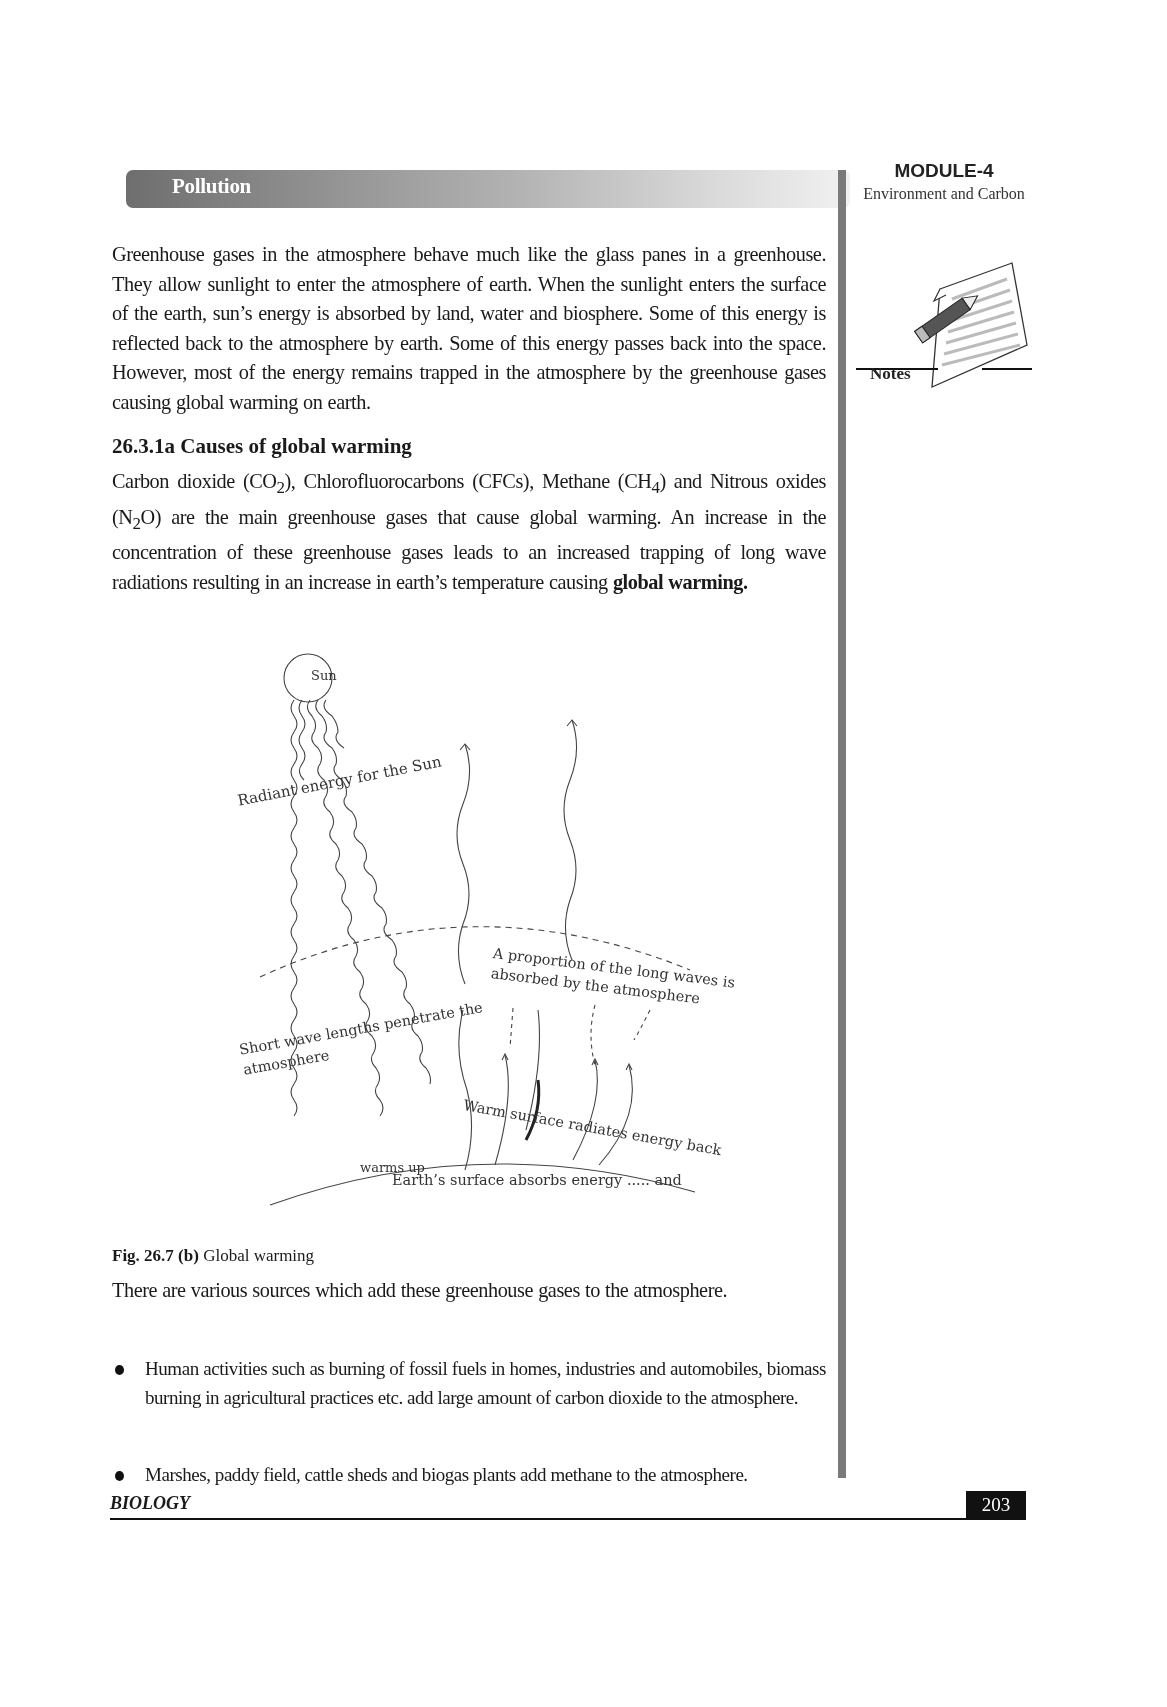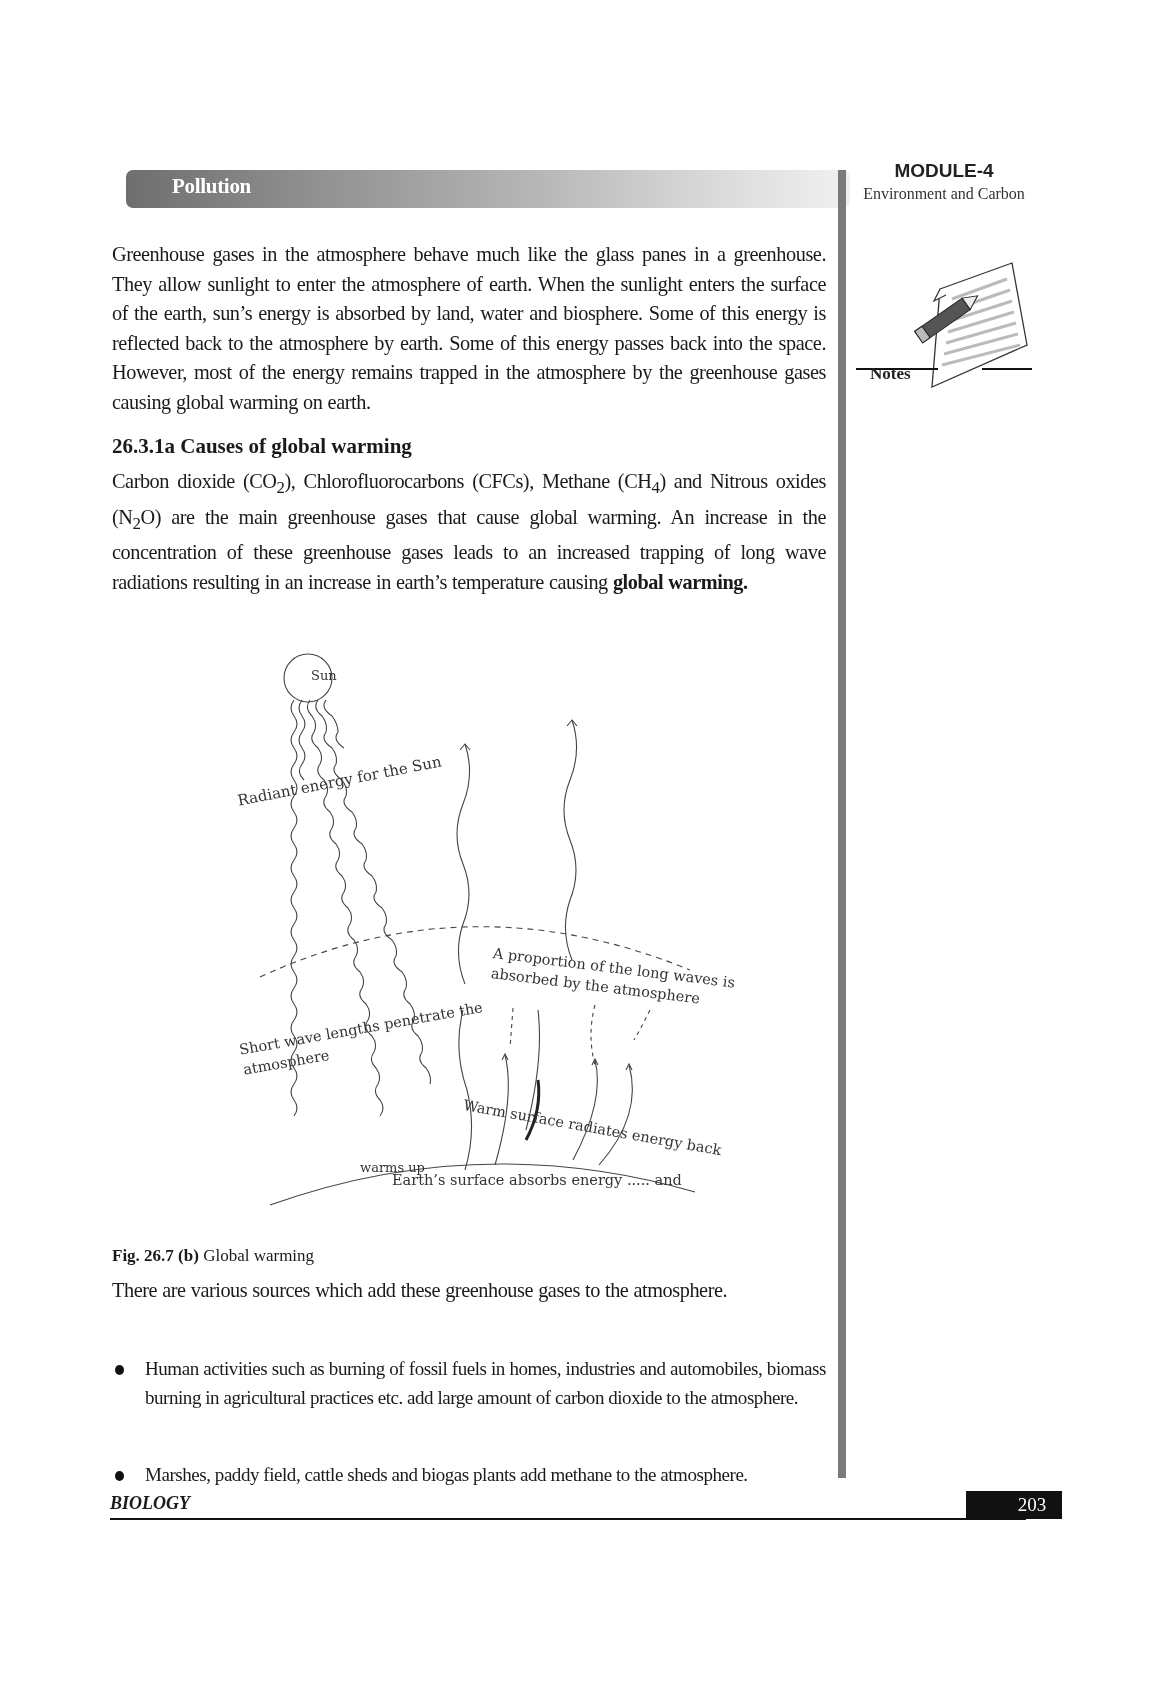--- a/index.html
+++ b/index.html
@@ -37,21 +37,21 @@
   .caption b { font-weight:bold; }
 
   .list { position:absolute; left:112px; width:714px; }
   .list-item { position:relative; padding-left:33px; font-size:19px; line-height:29px;
     text-align:justify; letter-spacing:-0.45px;margin-top:44px; }
   .bullet { position:absolute; left:3px; top:11px; width:9px; height:10px; border-radius:50%; background:#111; }
 
   .footer-line { position:absolute; left:110px; top:1518px; width:916px; height:2px; background:#111; }
   .footer-subject { position:absolute; left:110px; top:1493px; font-weight:bold; font-style:italic; font-size:18px; }
   .page-num { position:absolute; left:966px; top:1491px; width:60px; height:28px; background:#111;
-    color:#fff; font-size:19px; text-align:center; line-height:28px;padding-left:36px; }
+    color:#fff; font-size:19px; text-align:center; line-height:28px; }
 </style>
 </head>
 <body>
 
 <div class="header-bar">
   <span class="header-title">Pollution</span>
 </div>
 <div class="divider-bar"></div>
 
 <div class="module-title">MODULE-4</div>

